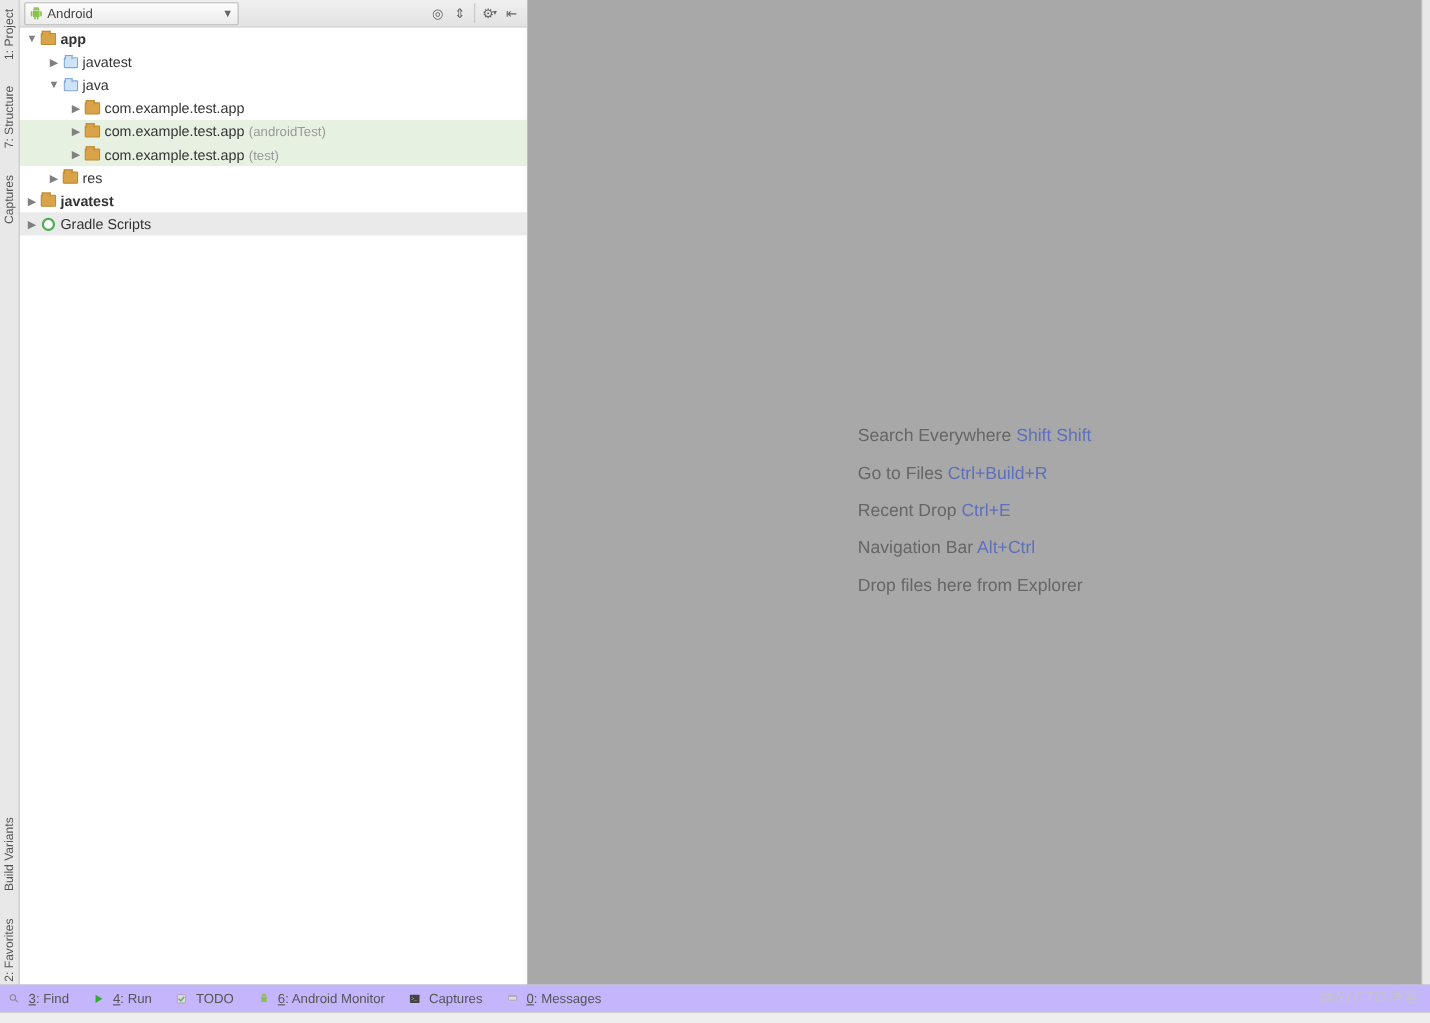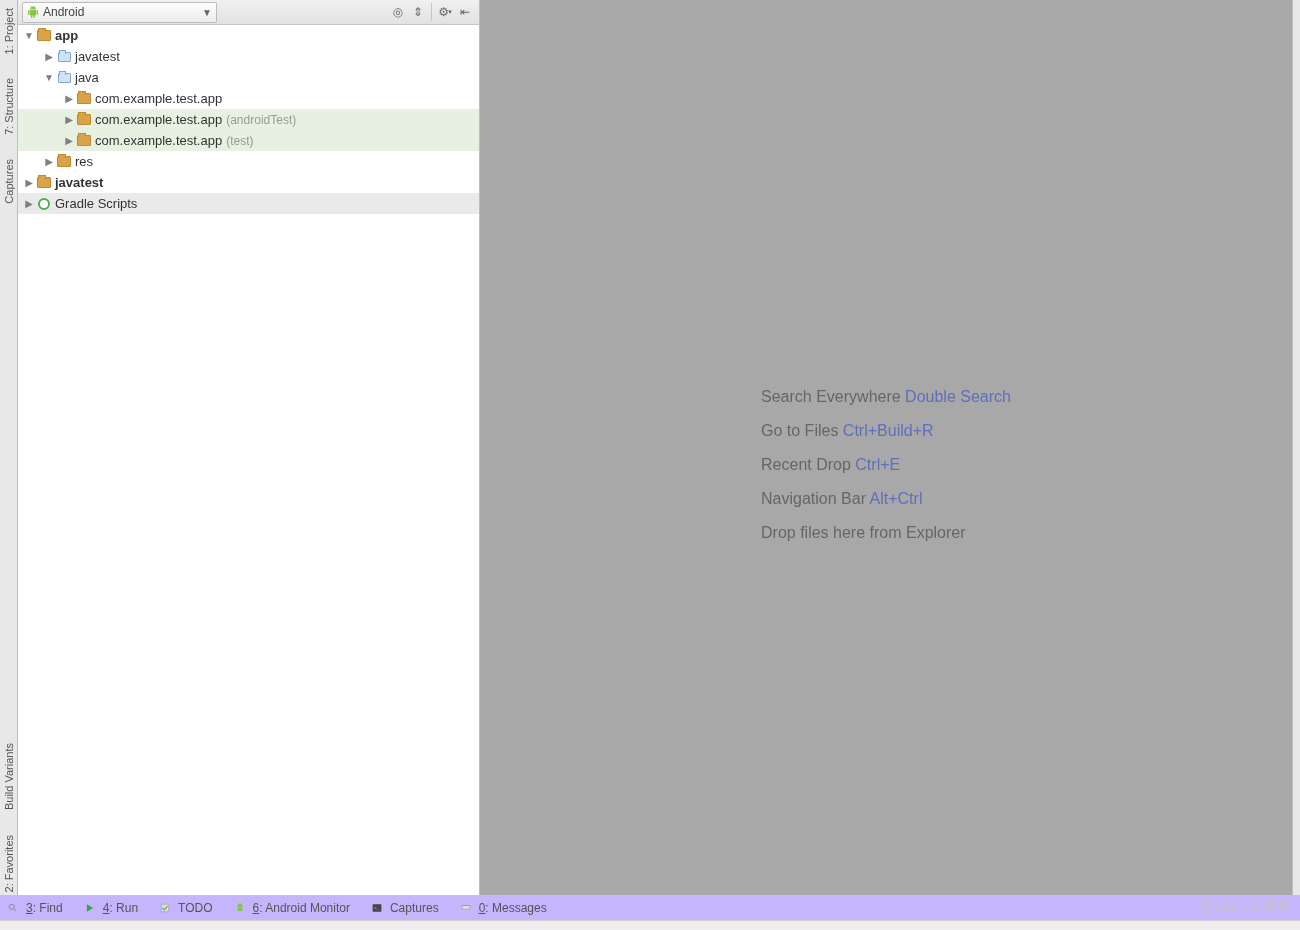--- a/index.html
+++ b/index.html
@@ -223,21 +223,21 @@
           </span>
           <span class="tree-label">Gradle Scripts</span>
         </div>
       </div>
   </div>
 
   <div class="editor-area">
     <div class="tips">
       <div class="tip-row">
         <span>Search Everywhere</span>
-        <span class="tip-key">Double Search</span>
+        <span class="tip-key">Shift Shift</span>
       </div>
       <div class="tip-row">
         <span>Go to Files</span>
         <span class="tip-key">Ctrl+Build+R</span>
       </div>
       <div class="tip-row">
         <span>Recent Drop</span>
         <span class="tip-key">Ctrl+E</span>
       </div>
       <div class="tip-row">

